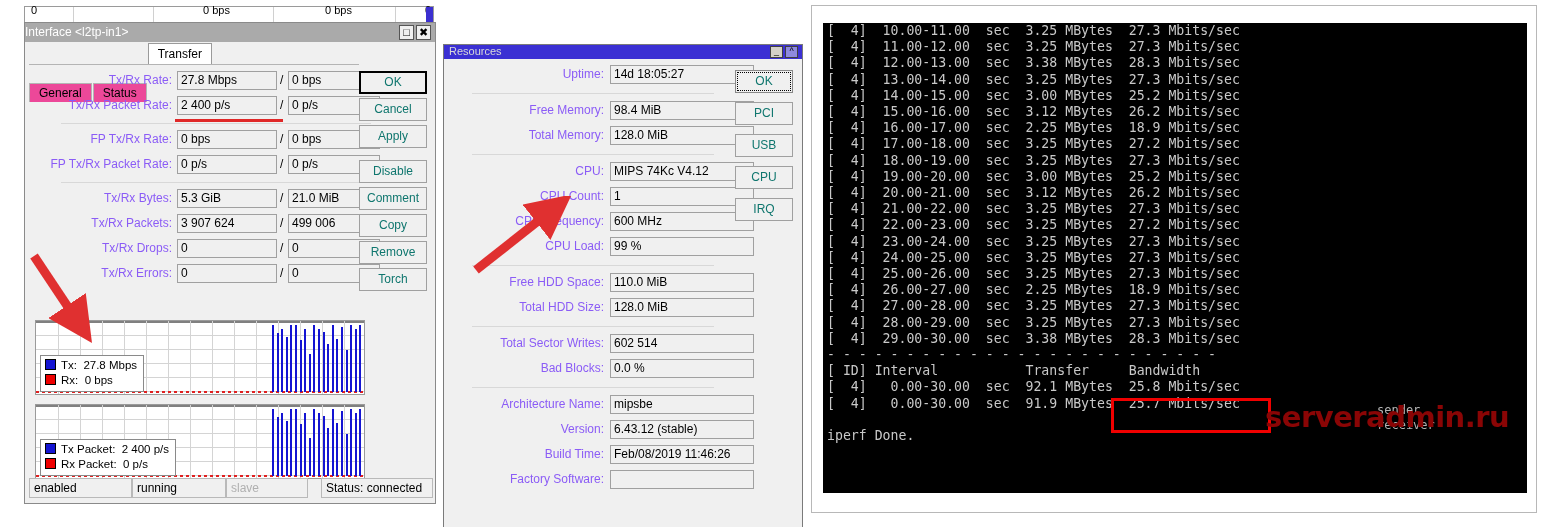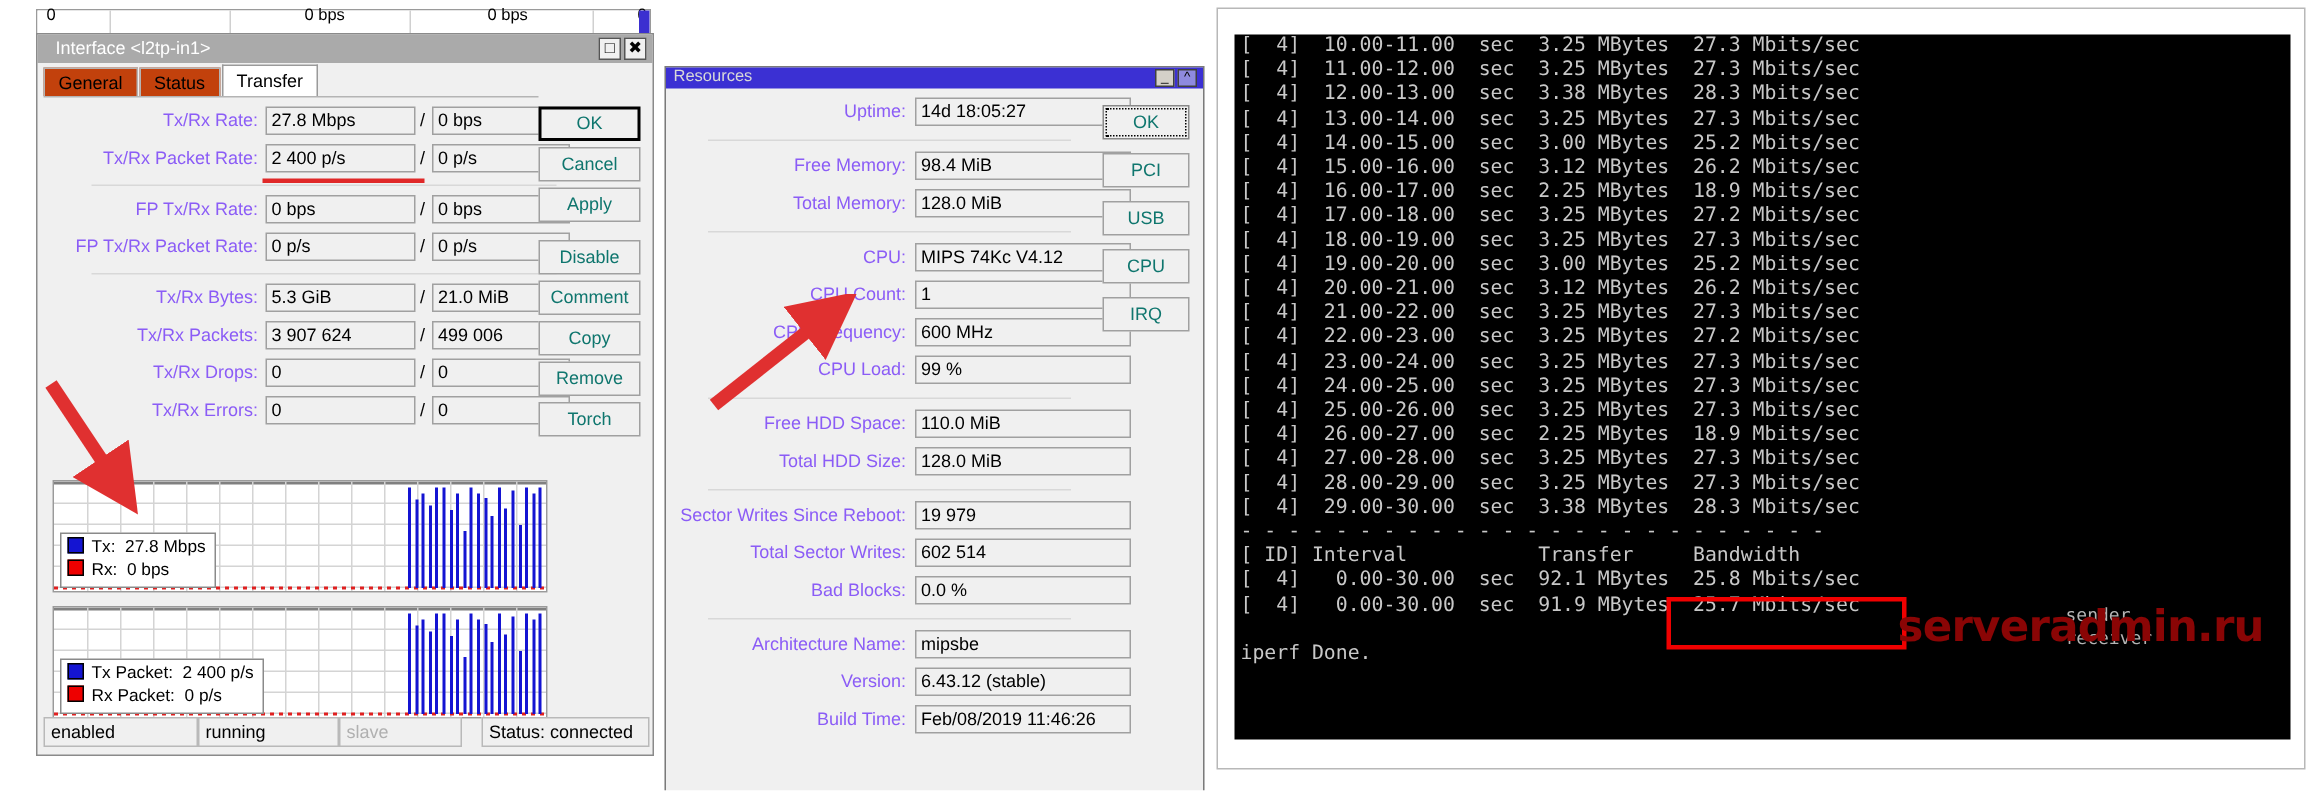--- a/index.html
+++ b/index.html
@@ -80,47 +80,48 @@
     background: #f0f0f0;
     border: 1px solid #8a8a8a;
   }
   #if-title {
     position: relative;
     height: 19px;
     background: #aaaaaa;
     color: #ffffff;
     font-size: 12px;
     line-height: 19px;
-    padding-left: 12px;
+    padding-left: 0;
     user-select: none;
   }
   .titlebtn {
     position: absolute; top: 2px;
     width: 15px; height: 15px;
     background: #f0f0f0;
     border: 1px solid #555;
     font-size: 11px; line-height: 13px; text-align: center;
     color: #000;
   }
   #if-restore { right: 21px; }
   #if-close   { right: 4px; }
 
   
   #tabs { position: absolute; left: 4px; top: 22px; height: 20px; }
   .tab {
     float: left;
     height: 19px;
     padding: 0 9px;
     font-size: 12px; line-height: 19px;
-    background: #c2410c;
+    background: #ec4899;
     border: 1px solid #b4b4b4;
     border-bottom: none;
     color: #000;
     margin-right: 1px;
     user-select: none;
+    margin-top: 38px;
   }
   .tab.active { background: #ffffff; border-color: #9a9a9a; height: 21px; line-height: 20px; margin-top: -2px;}
   #tabline { position: absolute; left: 4px; top: 41px; width: 330px; height: 1px; background: #b4b4b4; }
 
   
   #if-form { position: absolute; left: 0; top: 48px; width: 356px; }
   .frow { position: relative; height: 25px; }
   .frow .lbl { position: absolute; left: 0; width: 147px; }
   .frow .f1 { position: absolute; left: 152px; width: 100px; }
   .frow .slash { position: absolute; left: 255px; top: 0; font-size: 12px; line-height: 19px; color:#000; }
@@ -513,43 +514,43 @@
         <div class="rrow">
           <div class="lbl">Free HDD Space:</div>
           <div class="field">110.0 MiB</div>
         </div>
         <div class="rrow">
           <div class="lbl">Total HDD Size:</div>
           <div class="field">128.0 MiB</div>
         </div>
         <div class="sep rgrp-sep"></div>
         <div class="rrow">
-          <div class="lbl">Sector Writes Since Reboot:</div>
-          <div class="field">19 979</div>
-        </div>
-        <div class="rrow">
           <div class="lbl">Total Sector Writes:</div>
           <div class="field">602 514</div>
         </div>
         <div class="rrow">
           <div class="lbl">Bad Blocks:</div>
           <div class="field">0.0 %</div>
         </div>
         <div class="sep rgrp-sep"></div>
         <div class="rrow">
           <div class="lbl">Architecture Name:</div>
           <div class="field">mipsbe</div>
         </div>
         <div class="rrow">
           <div class="lbl">Version:</div>
           <div class="field">6.43.12 (stable)</div>
         </div>
         <div class="rrow">
           <div class="lbl">Build Time:</div>
           <div class="field">Feb/08/2019 11:46:26</div>
+        </div>
+        <div class="rrow">
+          <div class="lbl">Factory Software:</div>
+          <div class="field"></div>
         </div>
       </div>
     <div id="res-buttons">
         <div class="btn dotted">OK</div>
         <div class="btn">PCI</div>
         <div class="btn">USB</div>
         <div class="btn">CPU</div>
         <div class="btn">IRQ</div>
       </div>
   </div>

